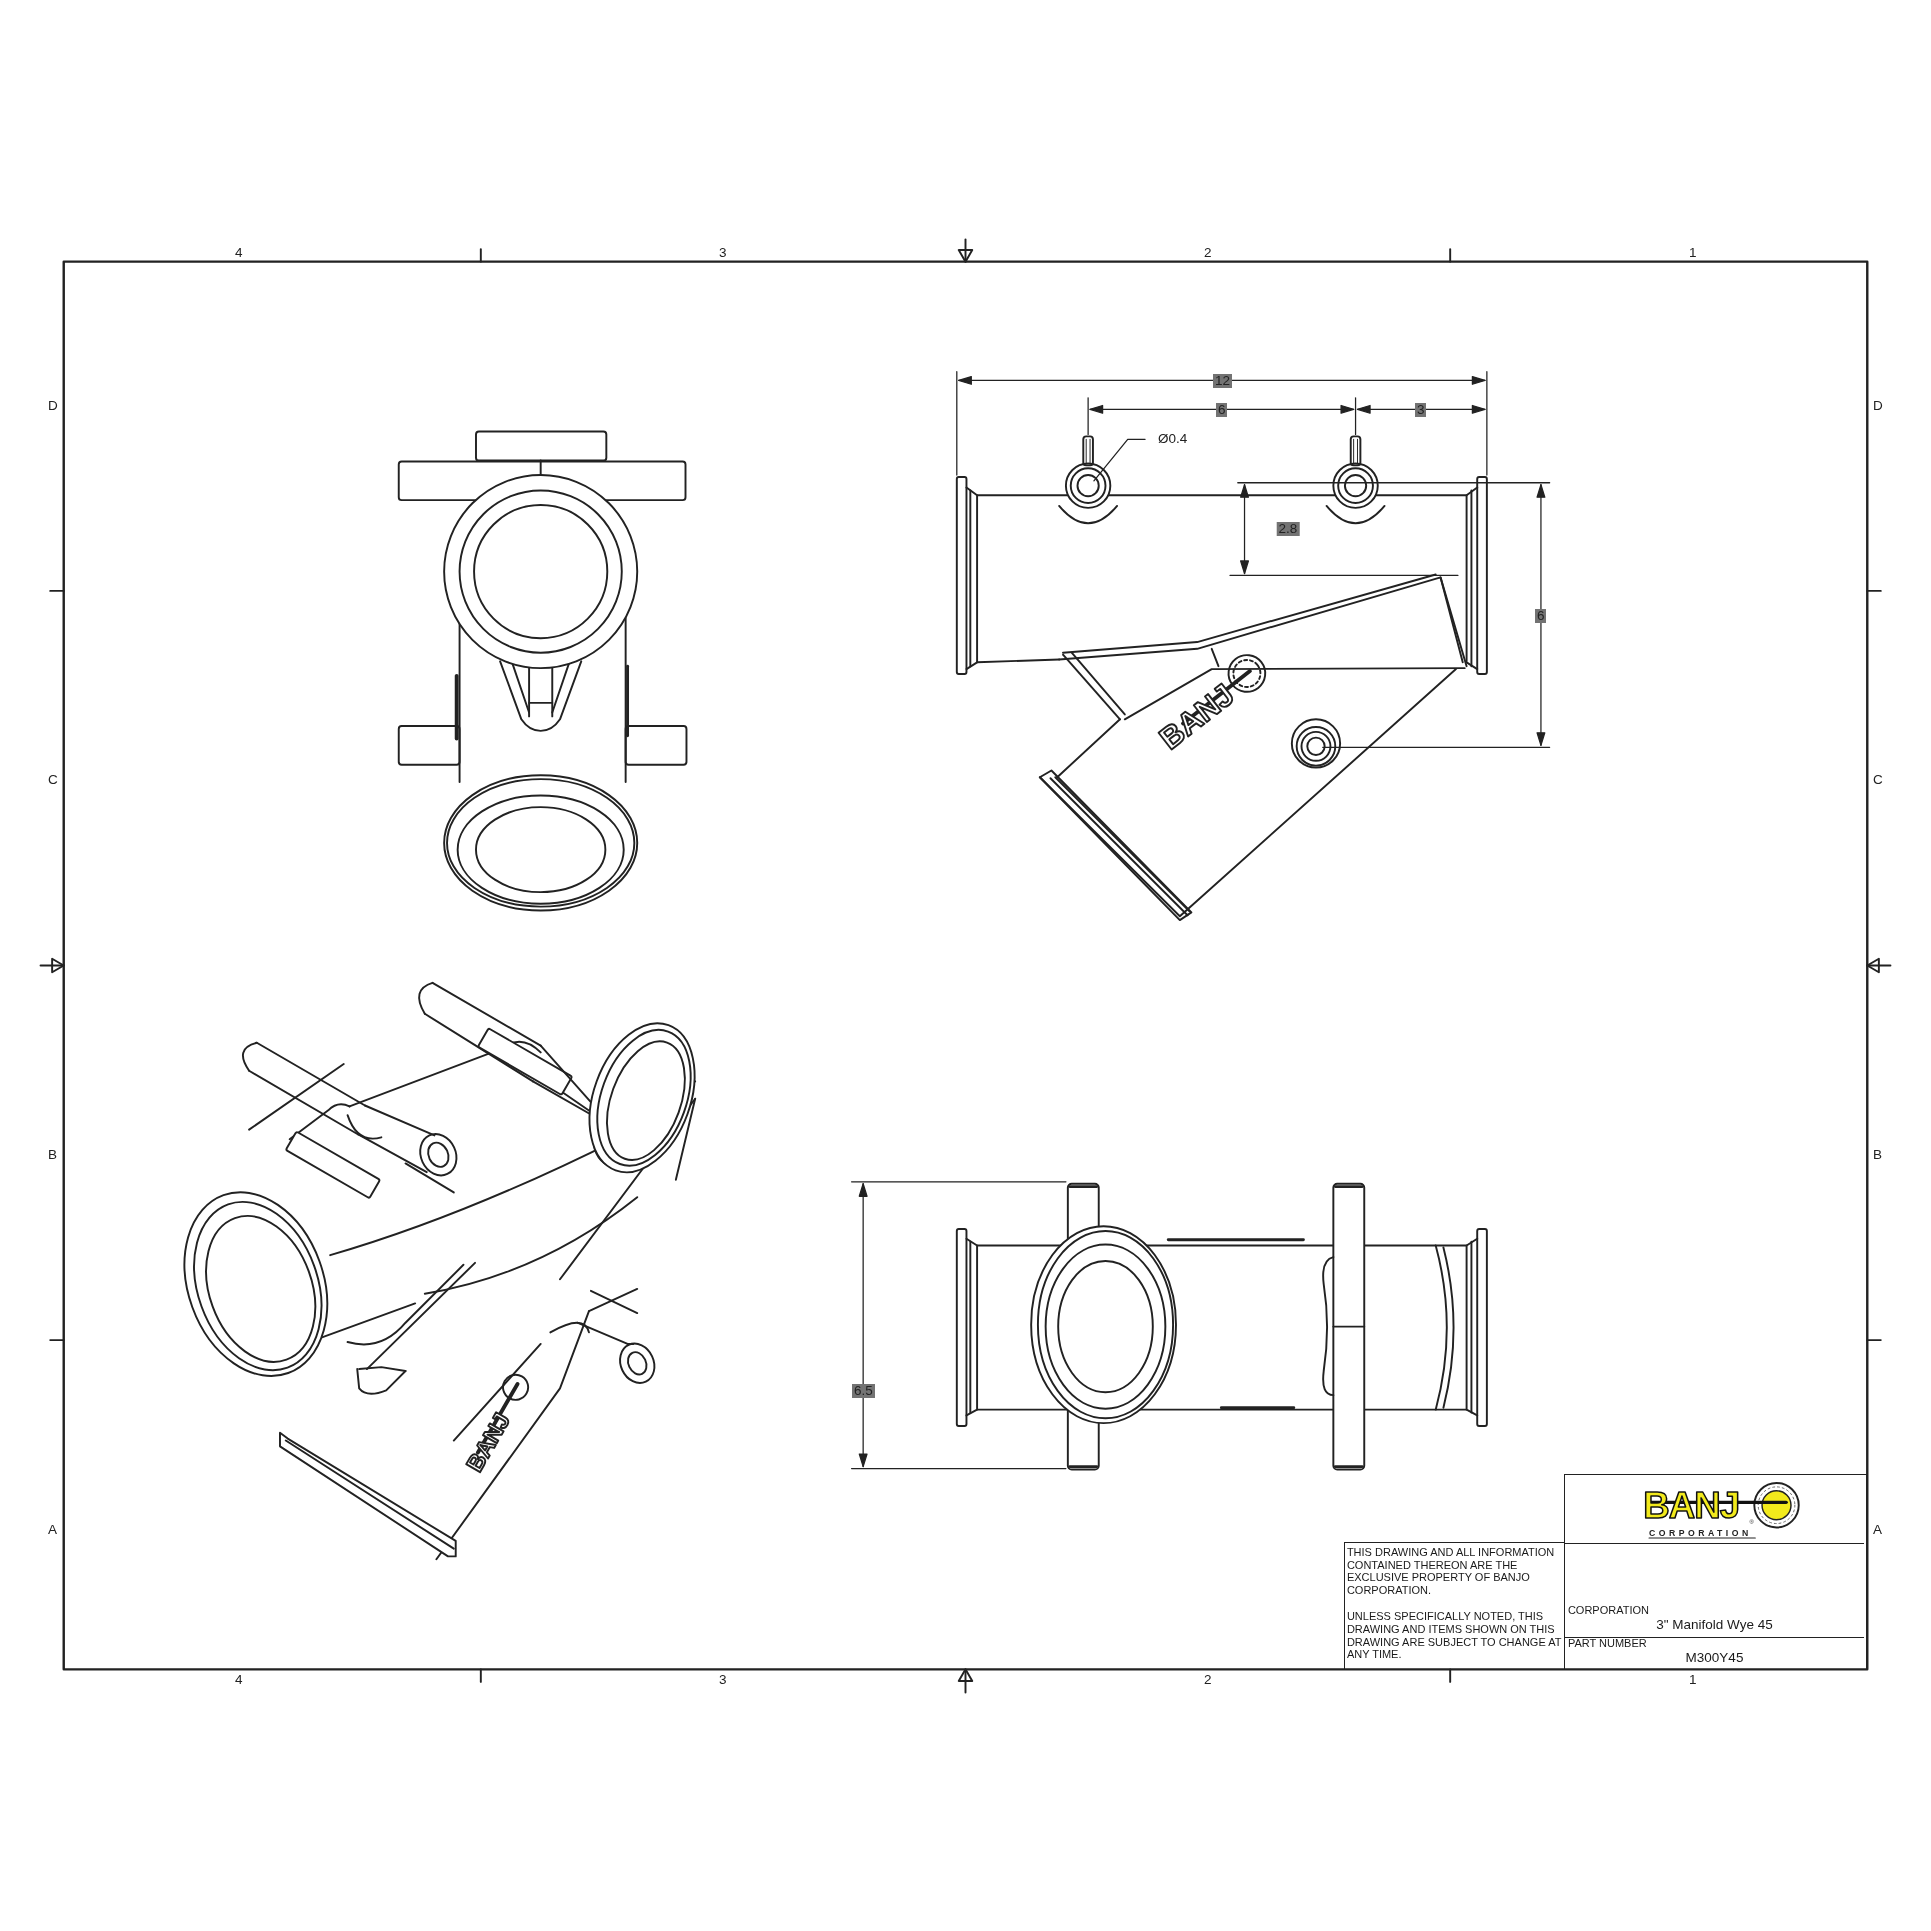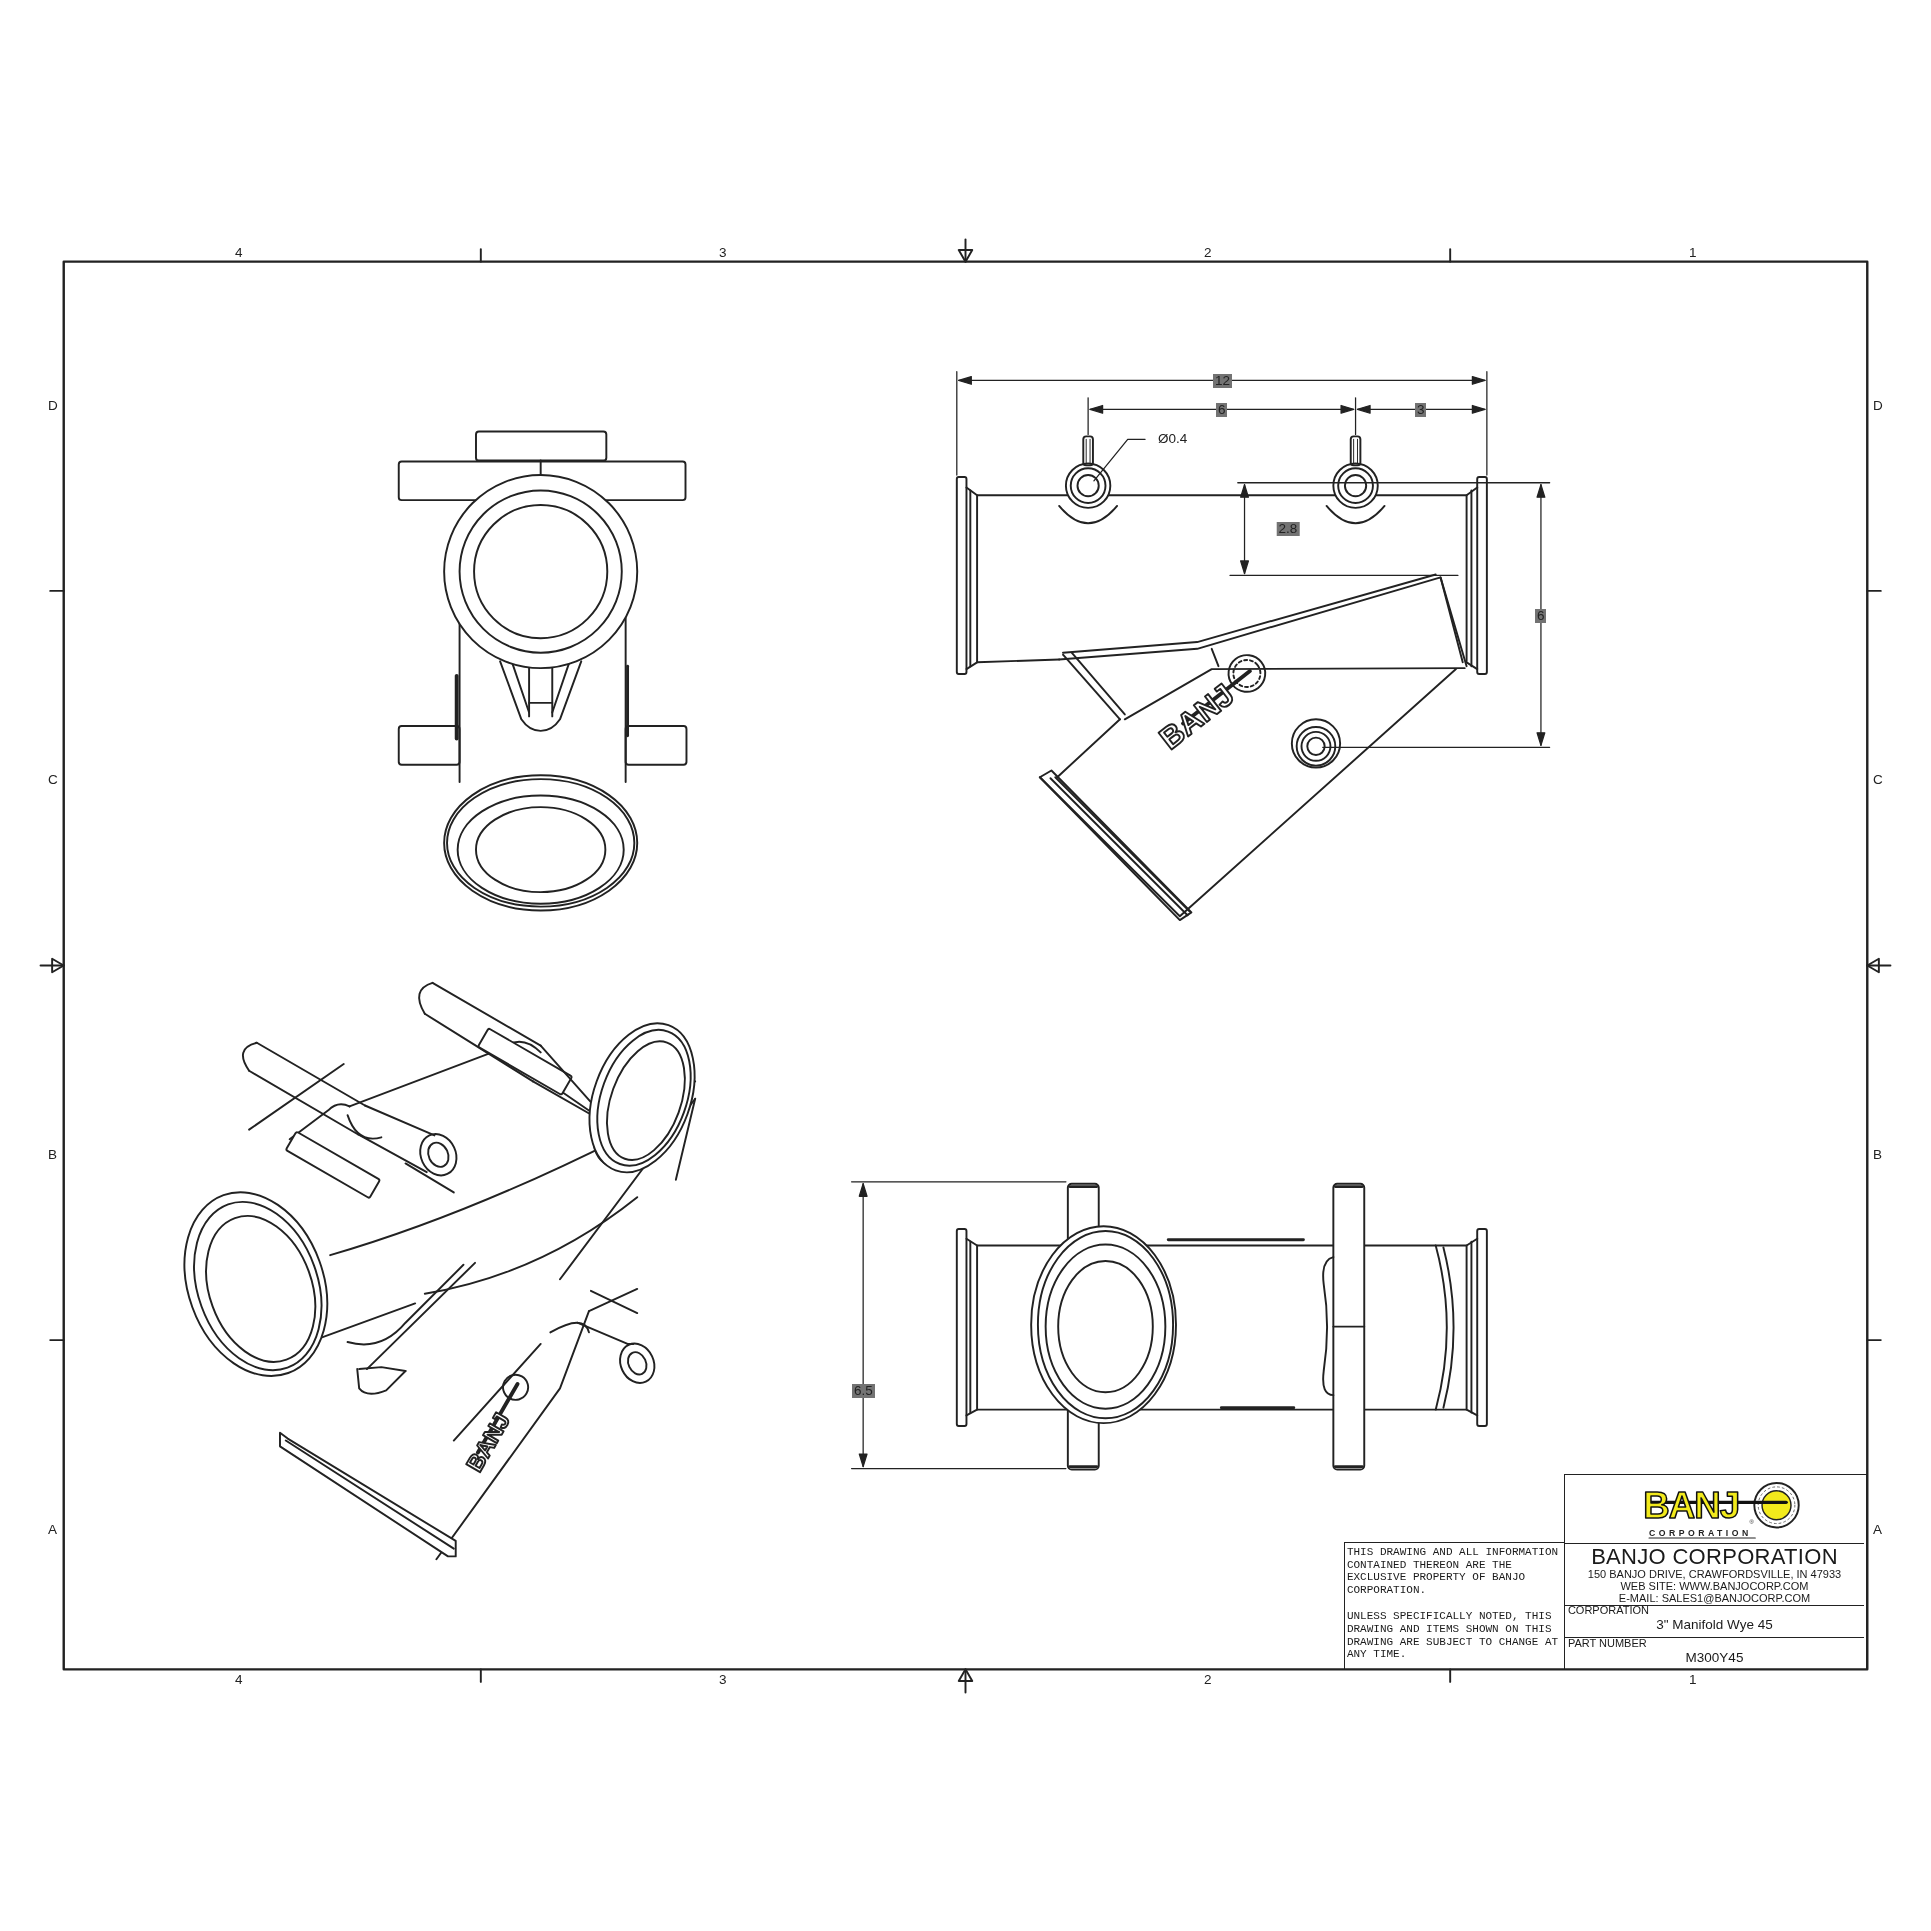--- a/index.html
+++ b/index.html
@@ -6,21 +6,21 @@
   body { width: 1931px; height: 1931px; position: relative; overflow: hidden;
          font-family: "Liberation Sans", "DejaVu Sans", sans-serif; color: #1a1a1a; }
   #sheet { position: absolute; left: 0; top: 0; width: 1931px; height: 1931px; }
   .zone-label { position: absolute; font-size: 13.5px; color: #222; }
   .dim-text { position: absolute; font-size: 13.5px; color: #222; background: #737373; padding: 0 1.9px; line-height: 13.5px; }
 
   
   #title-block { position: absolute; left: 1344px; top: 1474px; width: 523px; height: 196px; }
   .tb-notes { position: absolute; left: 0; top: 68px; width: 220px; height: 128px;
               border: 1.9px solid #222; border-right: none; border-bottom: none; box-sizing: border-box;
-              font-size: 11px; line-height: 12.7px; padding: 2.9px 1.9px; text-transform: uppercase; font-family: Liberation Mono, monospace; }
+              font-size: 11px; line-height: 12.7px; padding: 2.9px 1.9px; text-transform: uppercase; }
   .tb-notes p { margin: 0 0 13.5px 0; }
   .tb-main { position: absolute; left: 220px; top: 0; width: 303px; height: 196px;
              border: 1.9px solid #222; border-bottom: none; box-sizing: border-box; }
   .tb-logo { position: absolute; left: 0; top: 0; width: 299px; height: 68px;
              border-bottom: 1.9px solid #222; }
   .tb-company { position: absolute; left: 0; top: 68px; width: 299px; height: 62px;
                 border-bottom: 1.9px solid #222; text-align: center; }
   .tb-company .name { font-size: 22px; line-height: 23px; margin-top: 1.9px; letter-spacing: 0.3px; }
   .tb-company .line { font-size: 11px; line-height: 12px; }
   .tb-desc { position: absolute; left: 0; top: 129px; width: 299px; height: 33px;
@@ -309,26 +309,20 @@
   <span class="dim-text" style="left:1535px;top:609px">6</span>
   <span class="dim-text" style="left:852px;top:1384px">6.5</span>
 
   <div id="title-block">
     <div class="tb-notes">
       <p>THIS DRAWING AND ALL INFORMATION CONTAINED THEREON ARE THE EXCLUSIVE PROPERTY OF BANJO CORPORATION.</p>
       <p>UNLESS SPECIFICALLY NOTED, THIS DRAWING AND ITEMS SHOWN ON THIS DRAWING ARE SUBJECT TO CHANGE AT ANY TIME.</p>
     </div>
     <div class="tb-main">
       <div class="tb-logo"></div>
-      <div class="tb-company">
-        <div class="name">BANJO CORPORATION</div>
-        <div class="line">150 BANJO DRIVE, CRAWFORDSVILLE, IN 47933</div>
-        <div class="line">WEB SITE: WWW.BANJOCORP.COM</div>
-        <div class="line">E-MAIL: SALES1@BANJOCORP.COM</div>
-      </div>
       <div class="tb-desc">
         <span class="tb-cap">CORPORATION</span>
         <span class="tb-val">3" Manifold Wye 45</span>
       </div>
       <div class="tb-part">
         <span class="tb-cap">PART NUMBER</span>
         <span class="tb-val">M300Y45</span>
       </div>
     </div>
   </div>

